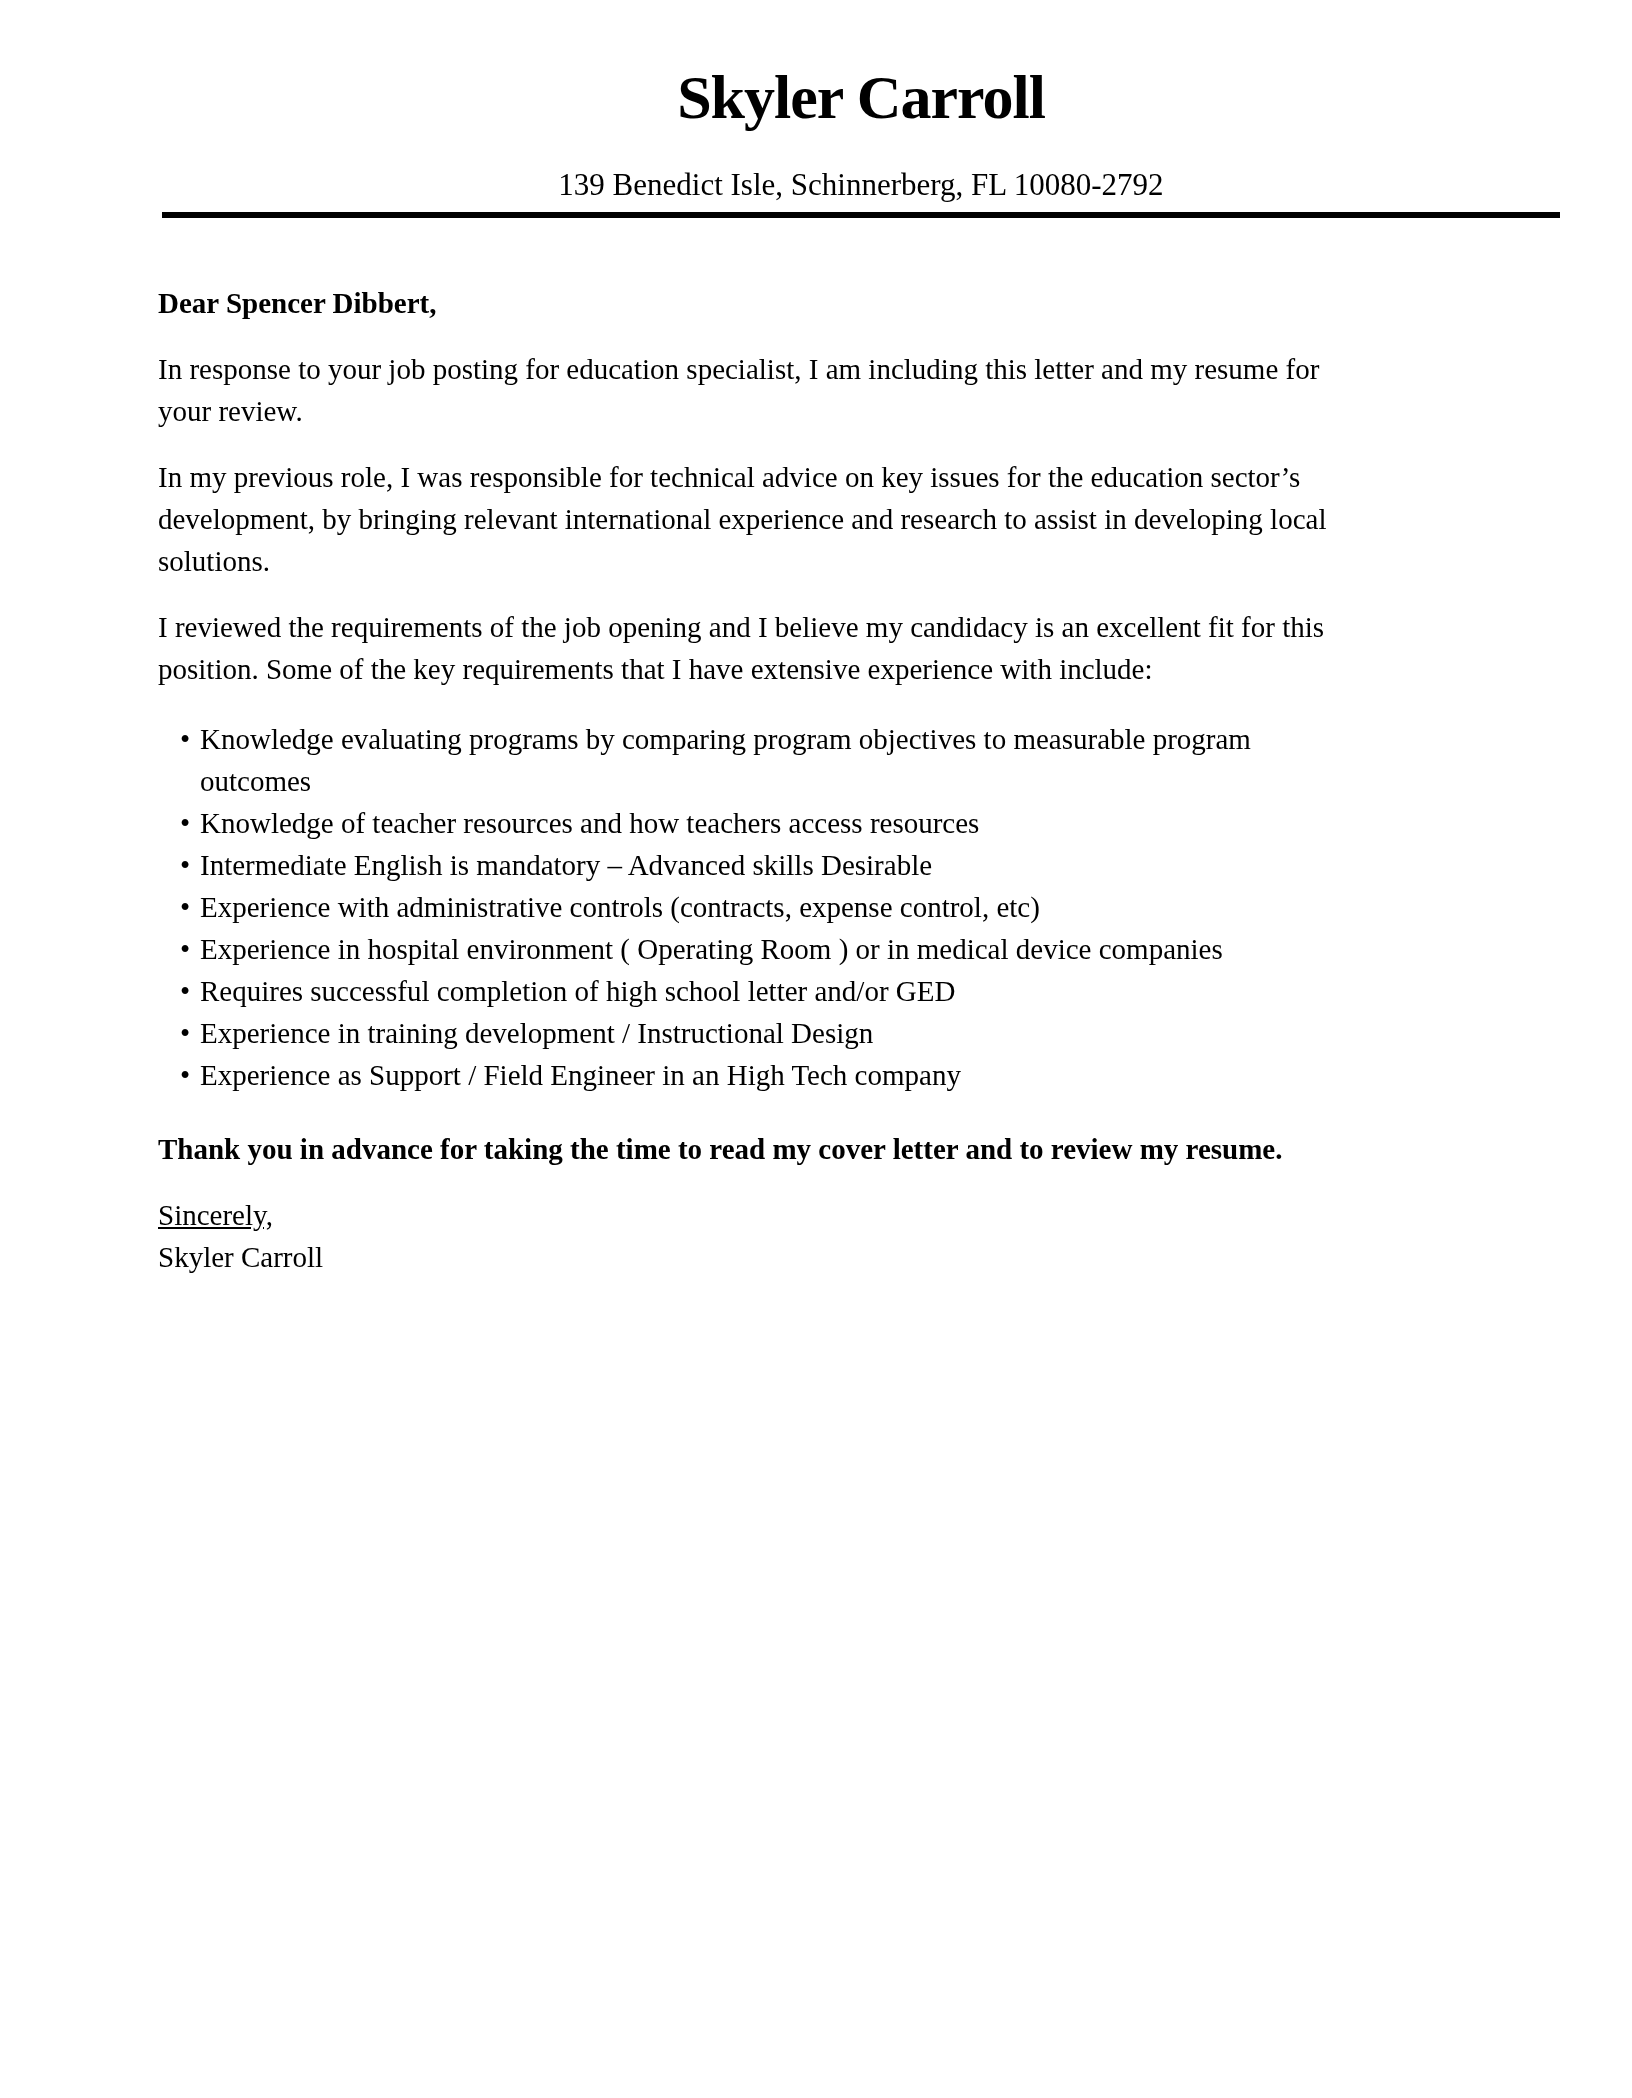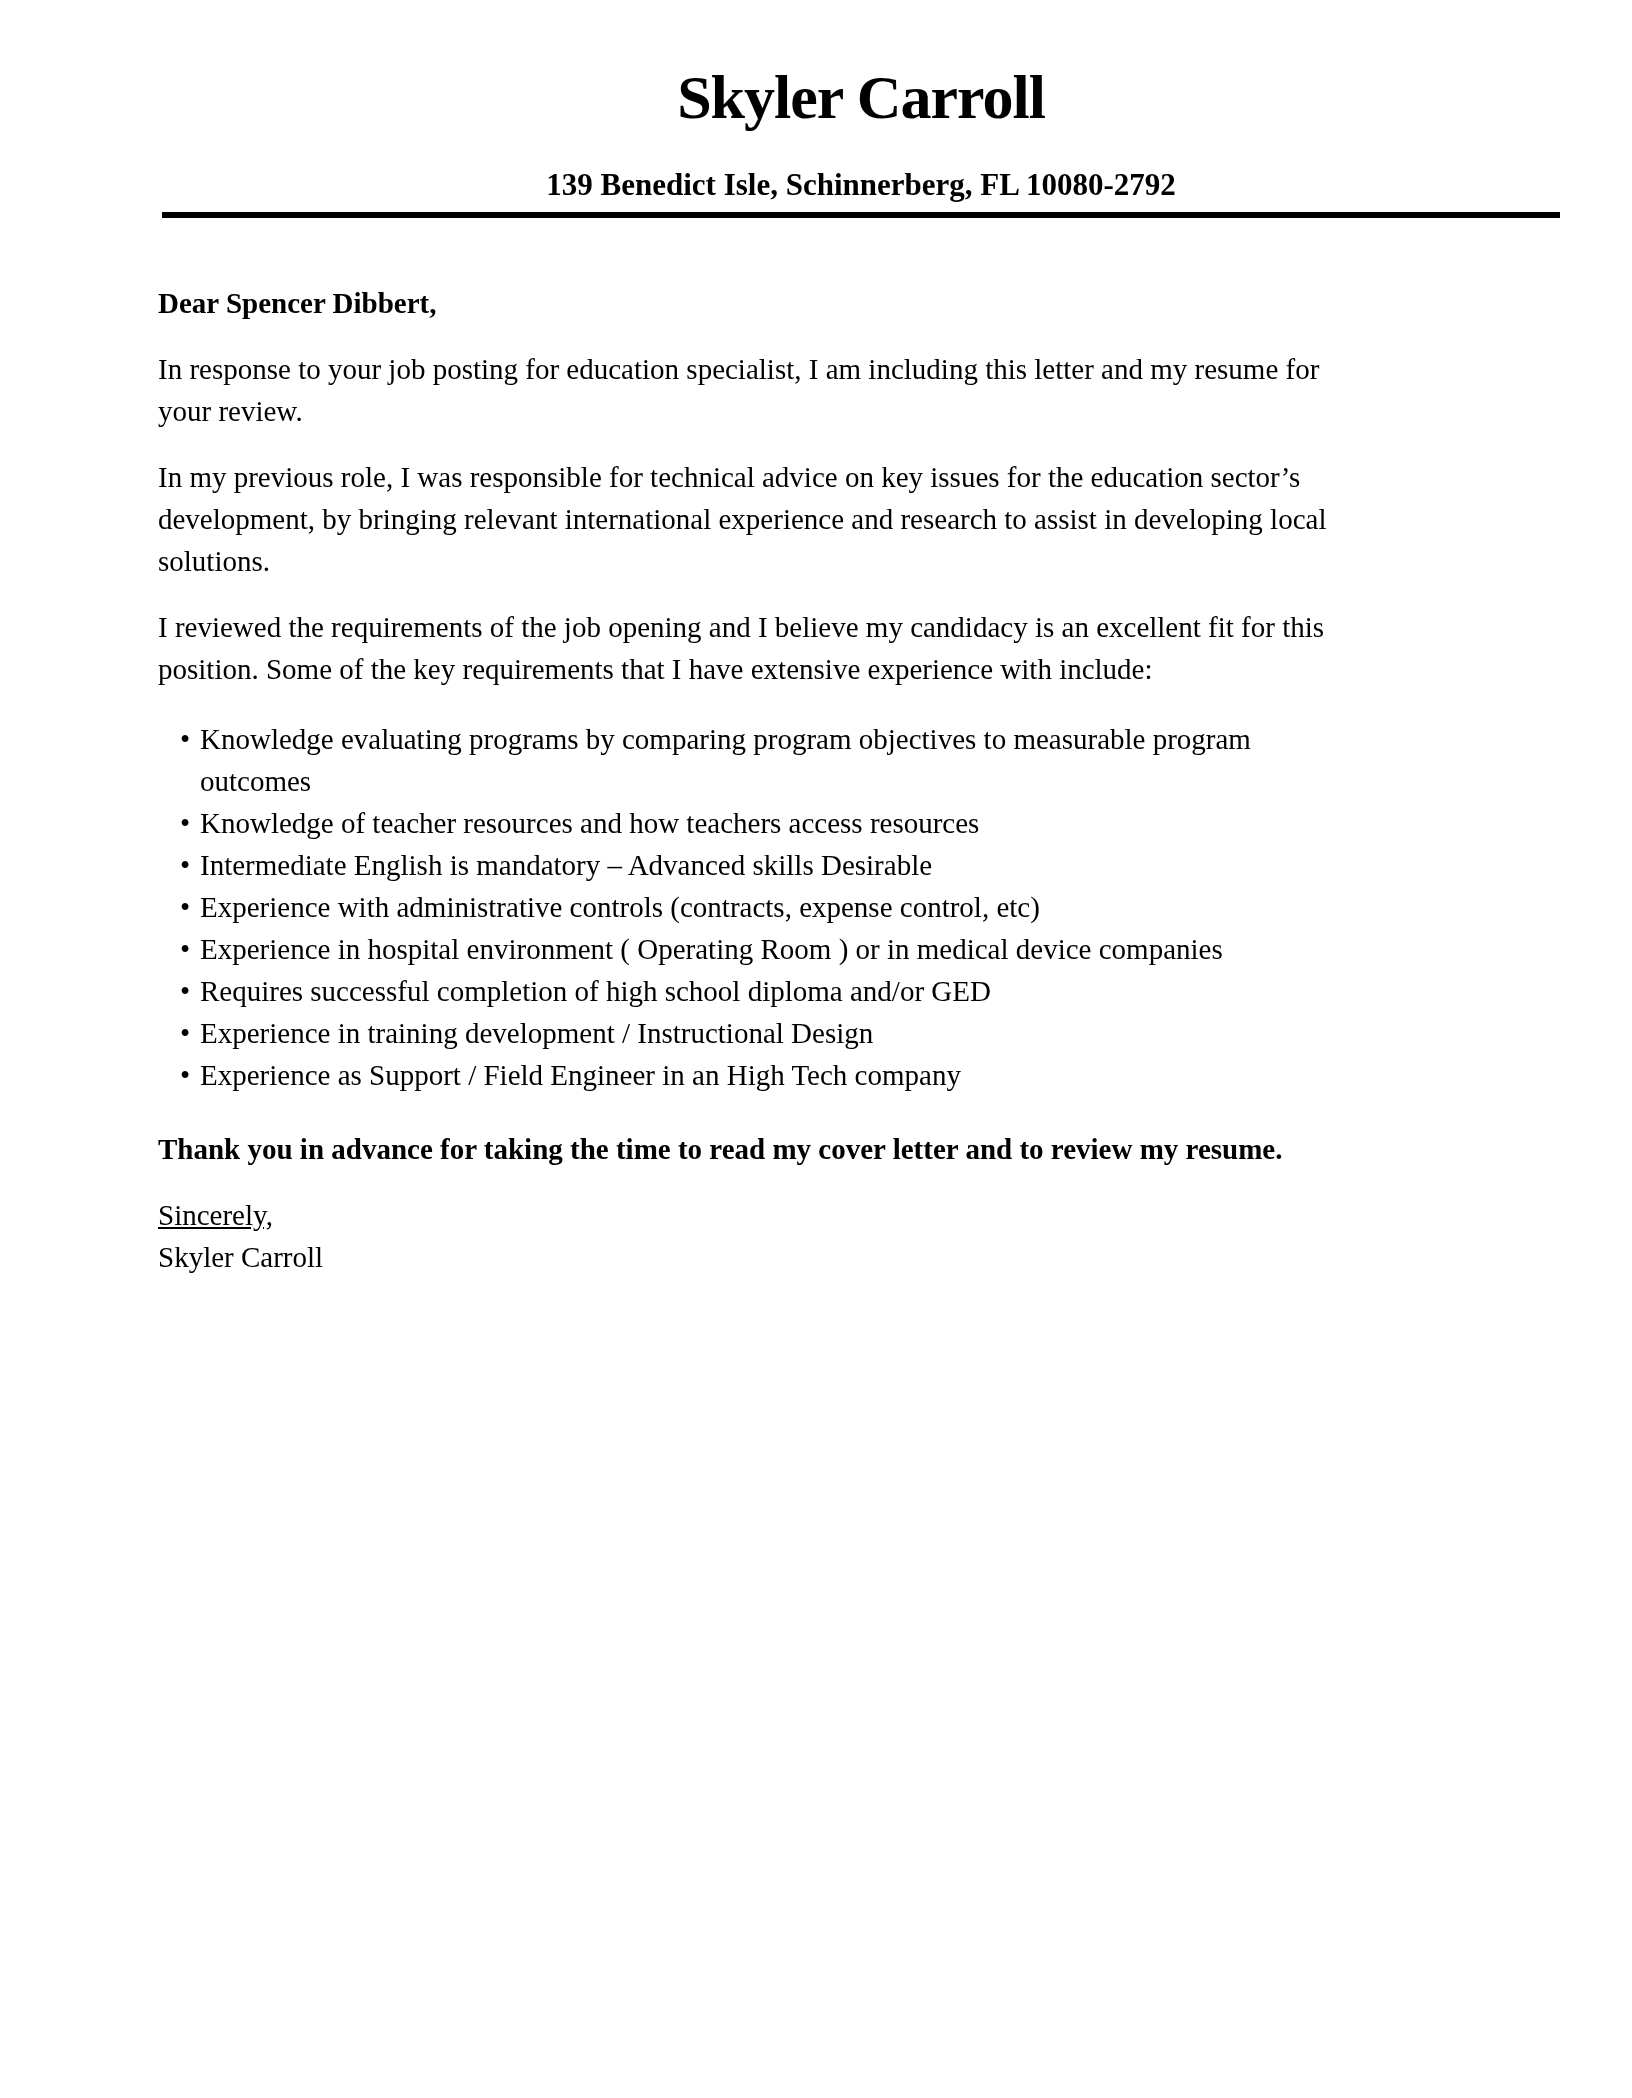--- a/index.html
+++ b/index.html
@@ -26,21 +26,21 @@
     font-size: 62px;
     line-height: 66px;
     font-weight: 700;
     letter-spacing: -1px;
   }
   .sender-address {
     margin: 38px 0 0 0;
     text-align: center;
     font-size: 31px;
     line-height: 34px;
-    font-weight: 700;
+    font-weight: 400;
   }
   .rule {
     border: none;
     background: #000000;
     height: 6px;
     margin: 10px 4px 0 4px;
   }
   .salutation {
     margin: 64px 0 0 0;
     font-size: 29px;
@@ -115,21 +115,21 @@
     <p class="para">I reviewed the requirements of the job opening and I believe my candidacy is an excellent fit for this
 position. Some of the key requirements that I have extensive experience with include:</p>
 
     <ul class="reqs">
       <li>Knowledge evaluating programs by comparing program objectives to measurable program
 outcomes</li>
       <li>Knowledge of teacher resources and how teachers access resources</li>
       <li>Intermediate English is mandatory – Advanced skills Desirable</li>
       <li>Experience with administrative controls (contracts, expense control, etc)</li>
       <li>Experience in hospital environment ( Operating Room ) or in medical device companies</li>
-      <li>Requires successful completion of high school diploma and/or GED</li>
+      <li>Requires successful completion of high school letter and/or GED</li>
       <li>Experience in training development / Instructional Design</li>
       <li>Experience as Support / Field Engineer in an High Tech company</li>
     </ul>
 
     <p class="closing-emphasis">Thank you in advance for taking the time to read my cover letter and to review my resume.</p>
 
     <p class="signoff">Sincerely,</p>
 
     <p class="signature">Skyler Carroll</p>
 

